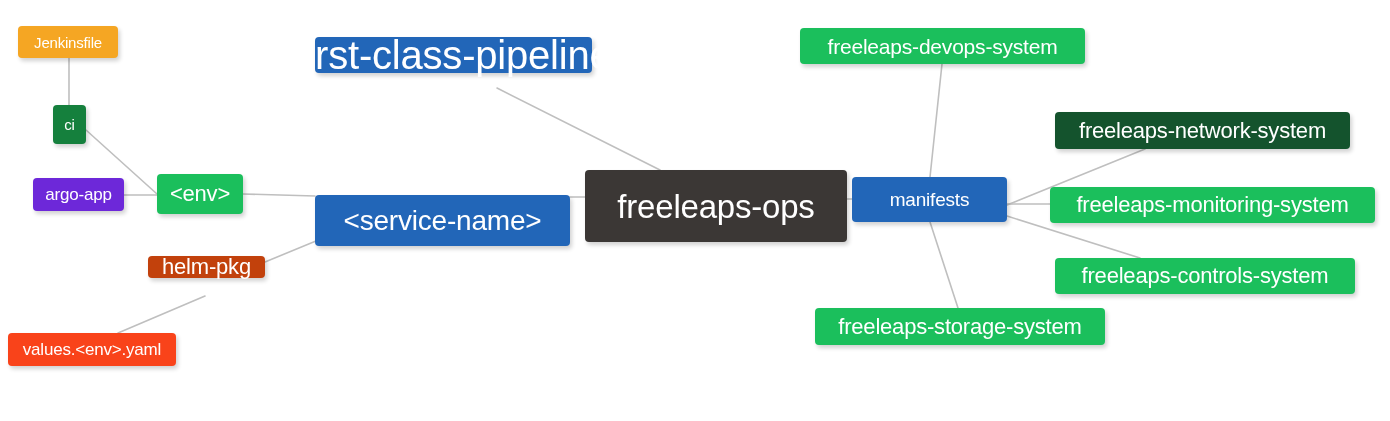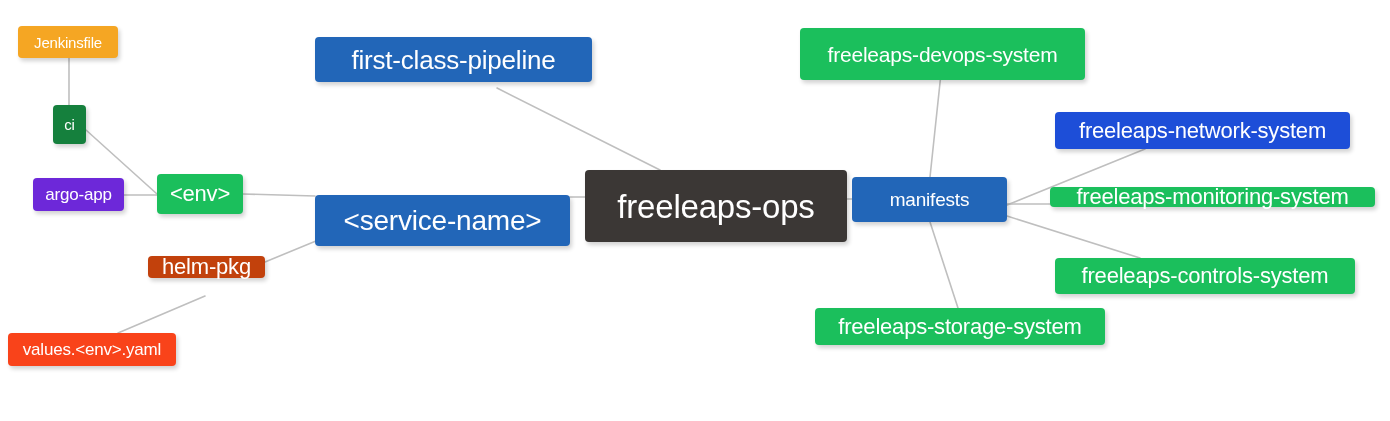--- a/index.html
+++ b/index.html
@@ -78,39 +78,39 @@
       </div>
       <div class="node" style="left: 157px; top: 174px; width: 86px; height: 40px; background: rgb(27, 191, 92); font-size: 22px;">
         <span>&lt;env&gt;</span>
       </div>
       <div class="node" style="left: 148px; top: 256px; width: 117px; height: 22px; background: #c2410c; font-size: 22px;">
         <span>helm-pkg</span>
       </div>
       <div class="node" style="left: 8px; top: 333px; width: 168px; height: 33px; background: rgb(249, 67, 26); font-size: 17px;">
         <span>values.&lt;env&gt;.yaml</span>
       </div>
-      <div class="node" style="left: 315px; top: 37px; width: 277px; height: 45px; background: rgb(34, 102, 184); font-size: 26px;">
+      <div class="node" style="left: 315px; top: 37px; width: 277px; height: 36px; background: rgb(34, 102, 184); font-size: 40px;">
         <span>first-class-pipeline</span>
       </div>
       <div class="node" style="left: 315px; top: 171px; width: 255px; height: 51px; background: rgb(34, 102, 184); font-size: 28px; margin-top: 24px;">
         <span>&lt;service-name&gt;</span>
       </div>
       <div class="node" style="left: 585px; top: 170px; width: 262px; height: 72px; background: rgb(59, 55, 53); font-size: 33px;">
         <span>freeleaps-ops</span>
       </div>
       <div class="node" style="left: 852px; top: 177px; width: 155px; height: 45px; background: rgb(34, 102, 184); font-size: 19px;">
         <span>manifests</span>
       </div>
-      <div class="node" style="left: 800px; top: 28px; width: 285px; height: 52px; background: rgb(27, 191, 92); font-size: 21px;">
+      <div class="node" style="left: 800px; top: 28px; width: 285px; height: 36px; background: rgb(27, 191, 92); font-size: 21px;">
         <span>freeleaps-devops-system</span>
       </div>
-      <div class="node" style="left: 1055px; top: 112px; width: 295px; height: 37px; background: #1d4ed8; font-size: 22px;">
+      <div class="node" style="left: 1055px; top: 112px; width: 295px; height: 37px; background: #14532d; font-size: 22px;">
         <span>freeleaps-network-system</span>
       </div>
-      <div class="node" style="left: 1050px; top: 187px; width: 325px; height: 20px; background: rgb(27, 191, 92); font-size: 22px; text-align: right;">
+      <div class="node" style="left: 1050px; top: 187px; width: 325px; height: 36px; background: rgb(27, 191, 92); font-size: 22px; text-align: right;">
         <span>freeleaps-monitoring-system</span>
       </div>
       <div class="node" style="left: 1055px; top: 258px; width: 300px; height: 36px; background: rgb(27, 191, 92); font-size: 22px;">
         <span>freeleaps-controls-system</span>
       </div>
       <div class="node" style="left: 815px; top: 308px; width: 290px; height: 37px; background: rgb(27, 191, 92); font-size: 22px;">
         <span>freeleaps-storage-system</span>
       </div>
     </div>
 </div>

